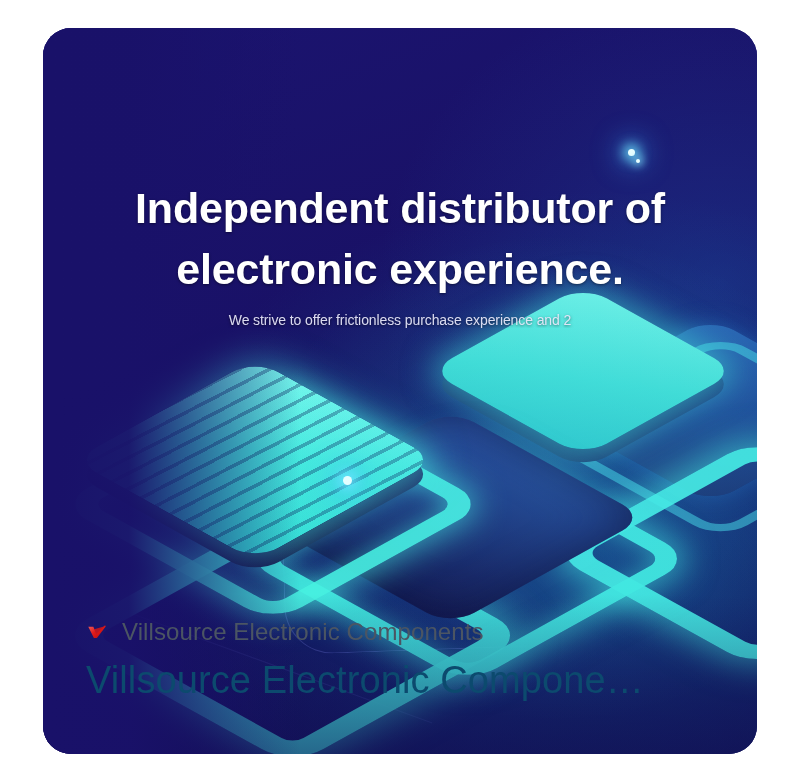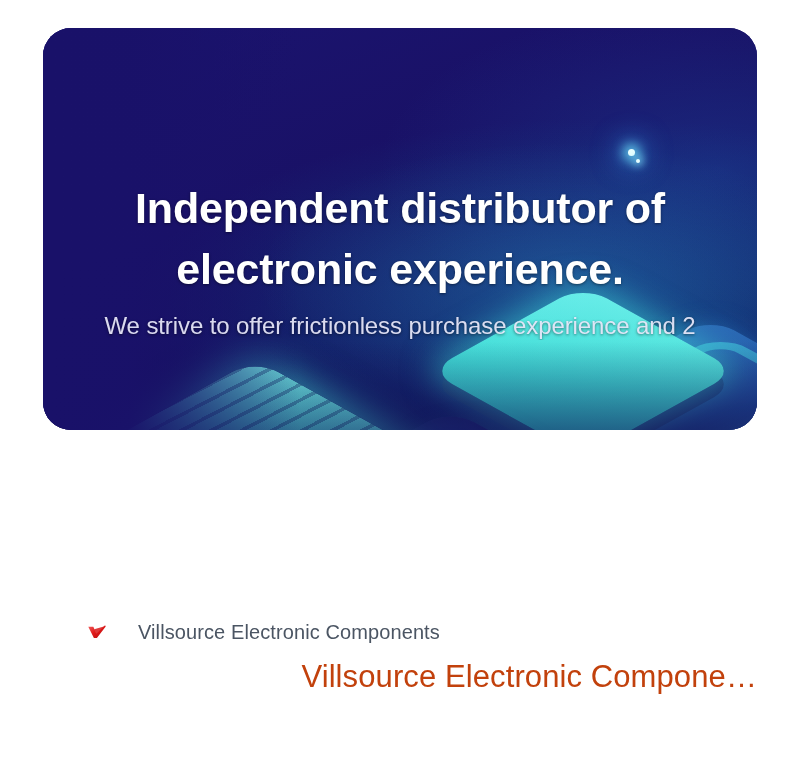--- a/index.html
+++ b/index.html
@@ -23,21 +23,21 @@
     top: 0;
     width: 799px;
     height: 770px;
   }
 
   .banner {
     position: absolute;
     left: 43px;
     top: 28px;
     width: 714px;
-    height: 402px;
+    height: 726px;
     border-radius: 28px;
     overflow: hidden;
     background: #191169;
     isolation: isolate;
   }
 
   
   .banner-bg {
     position: absolute;
     inset: 0;
@@ -209,21 +209,21 @@
     line-height: 1.42;
     color: #ffffff;
     letter-spacing: -0.2px;
     text-shadow: 0 1px 3px rgba(0,0,0,0.45);
     margin: 0;
     padding: 0 55px;
   }
   .banner-sub {
     margin: 12px 0 0 0;
     font-family: "Liberation Sans", sans-serif;
-    font-size: 24px;
+    font-size: 14px;
     font-weight: normal;
     color: rgba(233,234,252,0.93);
     letter-spacing: -0.1px;
     text-shadow: 0 1px 3px rgba(0,0,0,0.5);
     white-space: nowrap;
     overflow: hidden;
   }
 
   
   .caption {
@@ -240,36 +240,34 @@
   }
   .site-favicon {
     width: 22px;
     height: 22px;
     margin-right: 14px;
     flex: 0 0 auto;
     display: block;
   }
   .site-name {
     font-family: "Liberation Sans", sans-serif;
-    font-size: 20px;
+    font-size: 24px;
     color: #4b5563;
     letter-spacing: 0.1px;
     white-space: nowrap;
-    margin-left: 16px;
   }
   .result-title {
     margin-top: 9px;
     padding-left: 43px;
     font-family: "Liberation Sans", sans-serif;
-    font-size: 31px;
-    color: #c2410c;
+    font-size: 38px;
+    color: #0c4a6e;
     letter-spacing: 0.1px;
     white-space: nowrap;
     overflow: hidden;
-    text-align: right;
   }
 </style>
 </head>
 <body>
 
 <div class="result-card">
 
   <div class="banner">
     <div class="banner-bg"></div>
 

